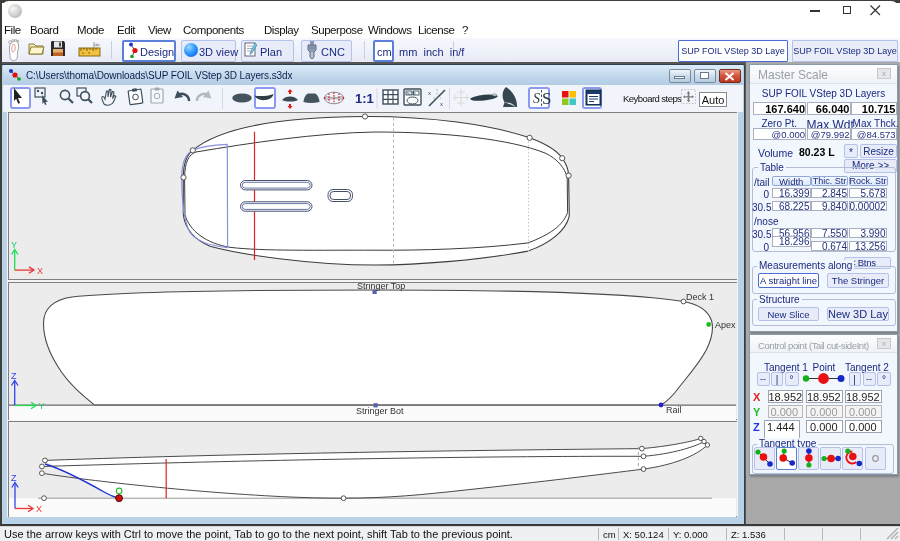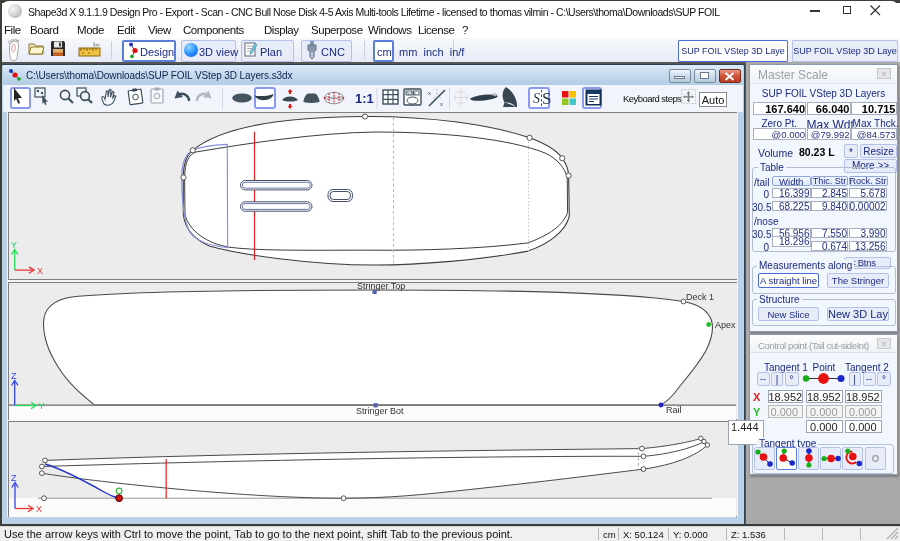--- a/index.html
+++ b/index.html
@@ -16,21 +16,20 @@
 .gbox{position:absolute;background:#f4f4f4;border:1px solid #b8b8b8;font-size:11px;text-align:right;padding-right:4px;color:#9a9a9a}
 .seg{position:absolute;top:2px;height:12px;border-left:1px solid #b8b8b8;font-size:9.5px;color:#111;padding-left:4px;line-height:13px;white-space:nowrap}
 </style></head>
 <body>
 <div id="root">
 
 <div class="abs" style="left:0;top:0;width:900px;height:2.5px;background:#3d4038"></div>
 <div class="abs" style="left:0;top:0;width:1.5px;height:525px;background:#3d4038;z-index:50"></div>
 <div class="abs" style="left:1px;top:1px;width:898px;height:21px;background:#fff;border-radius:8px 8px 0 0"></div>
 <div class="abs" style="left:8px;top:4px;width:14px;height:14px;border-radius:50%;background:radial-gradient(circle at 35% 35%,#f8f8f8,#c9c9c9 60%,#9a9a9a)"></div>
-<div class="abs" style="left:28px;top:6px;font-size:10.5px;letter-spacing:-0.45px;color:#111;white-space:nowrap">Shape3d X 9.1.1.9 Design Pro - Export - Scan - CNC Bull Nose Disk 4-5 Axis Multi-tools Lifetime - licensed to thomas vilmin - C:\Users\thoma\Downloads\SUP FOIL</div>
 <div class="abs" style="left:810px;top:10px;width:10px;height:1.5px;background:#333"></div>
 <div class="abs" style="left:843px;top:6px;width:8px;height:8px;border:1.2px solid #333"></div>
 <svg class="abs" style="left:870px;top:5px" width="11" height="11">
       <path d="M0.5,0.5 L10,10 M10,0.5 L0.5,10" stroke="#333" stroke-width="1.2"></path>
     </svg>
 
 <div class="abs" style="left:0;top:22px;width:900px;height:16px;background:#fff"></div>
 <div class="abs" style="top:24px;font-size:11.5px;letter-spacing:-0.45px;color:#111">
  <span class="abs" style="left:4px">File</span>
  <span class="abs" style="left:30px">Board</span>
@@ -481,21 +480,21 @@
 <div class="abs btnlite" style="left:877px;top:371.5px;width:14px;height:14px;font-size:10px;text-align:center;line-height:13px">°</div>
 <div class="abs" style="left:753px;top:391px;font-size:11px;font-weight:bold;color:#e02020">X</div>
 <div class="ibox" style="left:767.5px;top:389.5px;width:35.5px;height:13.5px;line-height:12px">18.952</div>
 <div class="ibox" style="left:806px;top:389.5px;width:36.5px;height:13.5px;line-height:12px">18.952</div>
 <div class="ibox" style="left:845px;top:389.5px;width:36.5px;height:13.5px;line-height:12px">18.952</div>
 <div class="abs" style="left:753px;top:406px;font-size:11px;font-weight:bold;color:#22bb22">Y</div>
 <div class="gbox" style="left:767.5px;top:404.5px;width:35.5px;height:13.5px;line-height:12px">0.000</div>
 <div class="gbox" style="left:806px;top:404.5px;width:36.5px;height:13.5px;line-height:12px">0.000</div>
 <div class="gbox" style="left:845px;top:404.5px;width:36.5px;height:13.5px;line-height:12px">0.000</div>
 <div class="abs" style="left:753px;top:421px;font-size:11px;font-weight:bold;color:#2233ee">Z</div>
-<div class="ibox" style="left:728px;top:419.5px;width:35.5px;height:25px;line-height:12px">1.444</div>
+<div class="ibox" style="left:764px;top:419.5px;width:35.5px;height:25px;line-height:12px">1.444</div>
 <div class="ibox" style="left:806px;top:419.5px;width:36.5px;height:13.5px;line-height:12px">0.000</div>
 <div class="ibox" style="left:845px;top:419.5px;width:36.5px;height:13.5px;line-height:12px">0.000</div>
 <div class="abs grp" style="left:752px;top:443.5px;width:142px;height:30px"></div>
 <div class="grplab" style="left:757px;top:438px">Tangent type</div>
 <div class="abs btnlite" style="left:753.5px;top:447px;width:21px;height:23px"></div>
 <div class="abs" style="left:775.7px;top:447px;width:21px;height:23px;background:#fff;border:1.5px solid #5b7fd9;border-radius:2px"></div>
 <div class="abs btnlite" style="left:797.9px;top:447px;width:21px;height:23px"></div>
 <div class="abs btnlite" style="left:820.1px;top:447px;width:21px;height:23px"></div>
 <div class="abs btnlite" style="left:842.3px;top:447px;width:21px;height:23px"></div>
 <div class="abs btnlite" style="left:864.5px;top:447px;width:21px;height:23px"></div>

